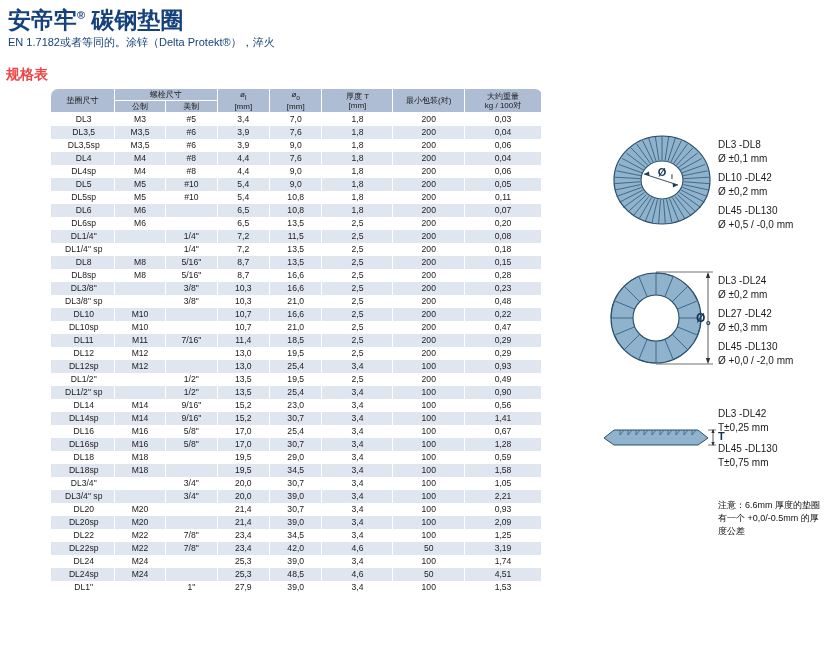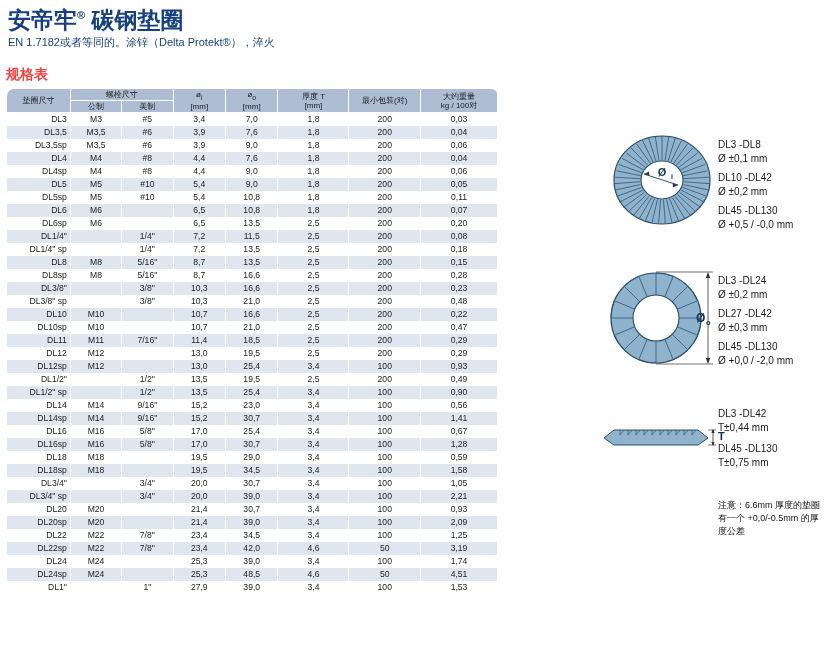--- a/index.html
+++ b/index.html
@@ -33,20 +33,21 @@
     font-size:14px;font-weight:bold;color:#ef4444;
   }
   
   .tablewrap{
     position:absolute;left:6px;top:88px;width:500px;
   }
   table.spec{
     border-collapse:collapse;
     width:492px;
     font-size:8.4px;
+    margin-left:44px;
   }
   table.spec thead th{
     background:#aebdd4;
     border:1px solid #ffffff;
     color:#1b1b1b;
     font-weight:normal;
     font-size:8px;
     padding:1px 2px;
     text-align:center;
     line-height:1.15;
@@ -55,21 +56,21 @@
   thead th.sub{background:#aebdd4;font-size:8px;padding:1px;}
   table.spec tbody td{
     border-right:1px solid #ffffff;
     padding:0px 3px;
     height:13px;
     line-height:13px;
     text-align:center;
     font-size:8.6px;
     color:#222;
   }
-  table.spec tbody td.first{text-align:right;padding-left:6px;}
+  table.spec tbody td.first{text-align:center;padding-left:6px;}
   tbody tr.odd td{background:#ffffff;}
   tbody tr.even td{background:#dfe6f0;}
   .note-block{position:absolute;font-size:10px;color:#1a1a1a;line-height:1.35;}
   .fig{position:absolute;}
   .caution{
     position:absolute;left:718px;top:499px;width:105px;
     font-size:9px;color:#111;line-height:1.45;
   }
   svg{display:block;}
 </style>
@@ -610,21 +611,21 @@
       </g>
       <circle cx="0" cy="0" r="23" fill="#ffffff" stroke="#2a4d6b" stroke-width="1.1"></circle>
     </g>
     <text x="96" y="54" font-family="Liberation Sans, sans-serif" font-size="12" font-weight="bold" fill="#12324d">Ø</text>
     <text x="106" y="57" font-family="Liberation Sans, sans-serif" font-size="7.5" font-weight="bold" fill="#12324d">o</text>
   </svg>
 </div>
 
 <div class="note-block" style="left:718px;top:407px;">
   <div>DL3 -DL42</div>
-  <div>T±0,44 mm</div>
+  <div>T±0,25 mm</div>
   <div style="height:8px"></div>
   <div>DL45 -DL130</div>
   <div>T±0,75 mm</div>
 </div>
 
 <div class="fig" style="left:600px;top:418px;">
   <svg width="118" height="40" viewBox="0 0 118 40">
     <polygon points="4,20 14,12 98,12 108,20 98,27 14,27" fill="#8fb3cc" stroke="#2a4d6b" stroke-width="1"></polygon>
     <g stroke="#2d5675" stroke-width="0.7">
       <path d="M20,12 L20,17 L24,12" fill="none"></path>

